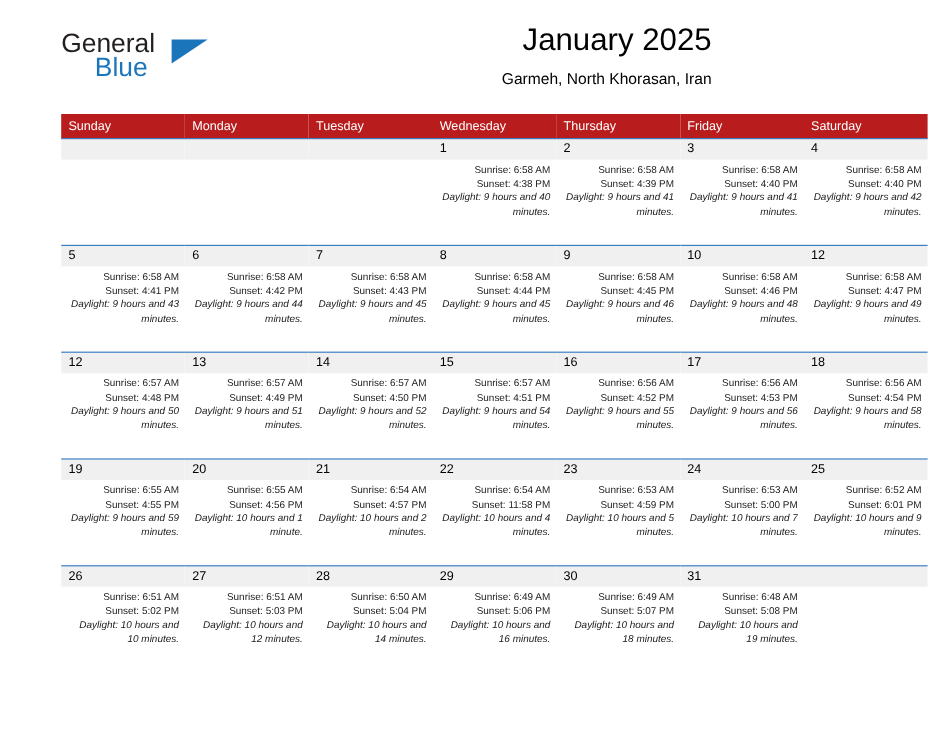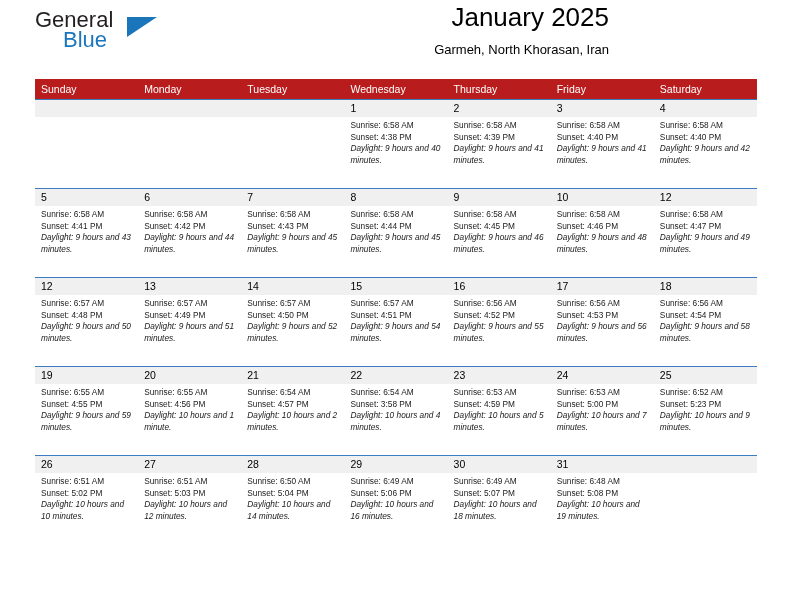--- a/index.html
+++ b/index.html
@@ -12,21 +12,21 @@
     width: 792px;
     height: 612px;
     font-family: "Liberation Sans", sans-serif;
     color: #000000;
     overflow: hidden;
   }
   .page {
     position: relative;
     width: 644px;
     height: 612px;
-    padding: 0;
+    padding: 16px;
   }
 
   
   .header {
     position: relative;
     height: 72px;
     margin: 0 35px 0 35px;
   }
   .logo {
     position: absolute;
@@ -114,20 +114,21 @@
     line-height: 11px;
   }
   .daynum.empty {
     color: transparent;
   }
   .details {
     padding: 3px 5px 0 6px;
     font-size: 8.3px;
     line-height: 11.6px;
     color: #1a1a1a;
+    text-align: right;
   }
   .details div { white-space: nowrap; }
   .details .wrap { white-space: normal; font-style: italic; }
 </style>
 </head>
 <body>
 
 <div class="page">
 
   <div class="header">
@@ -339,21 +340,21 @@
             <div class="details">
               <div>Sunrise: 6:54 AM</div>
               <div>Sunset: 4:57 PM</div>
               <div class="wrap">Daylight: 10 hours and 2 minutes.</div>
             </div>
           </td>
           <td>
             <div class="daynum">22</div>
             <div class="details">
               <div>Sunrise: 6:54 AM</div>
-              <div>Sunset: 3:58 PM</div>
+              <div>Sunset: 11:58 PM</div>
               <div class="wrap">Daylight: 10 hours and 4 minutes.</div>
             </div>
           </td>
           <td>
             <div class="daynum">23</div>
             <div class="details">
               <div>Sunrise: 6:53 AM</div>
               <div>Sunset: 4:59 PM</div>
               <div class="wrap">Daylight: 10 hours and 5 minutes.</div>
             </div>
@@ -363,21 +364,21 @@
             <div class="details">
               <div>Sunrise: 6:53 AM</div>
               <div>Sunset: 5:00 PM</div>
               <div class="wrap">Daylight: 10 hours and 7 minutes.</div>
             </div>
           </td>
           <td>
             <div class="daynum">25</div>
             <div class="details">
               <div>Sunrise: 6:52 AM</div>
-              <div>Sunset: 5:23 PM</div>
+              <div>Sunset: 6:01 PM</div>
               <div class="wrap">Daylight: 10 hours and 9 minutes.</div>
             </div>
           </td>
         </tr>
         <tr>
           <td>
             <div class="daynum">26</div>
             <div class="details">
               <div>Sunrise: 6:51 AM</div>
               <div>Sunset: 5:02 PM</div>

